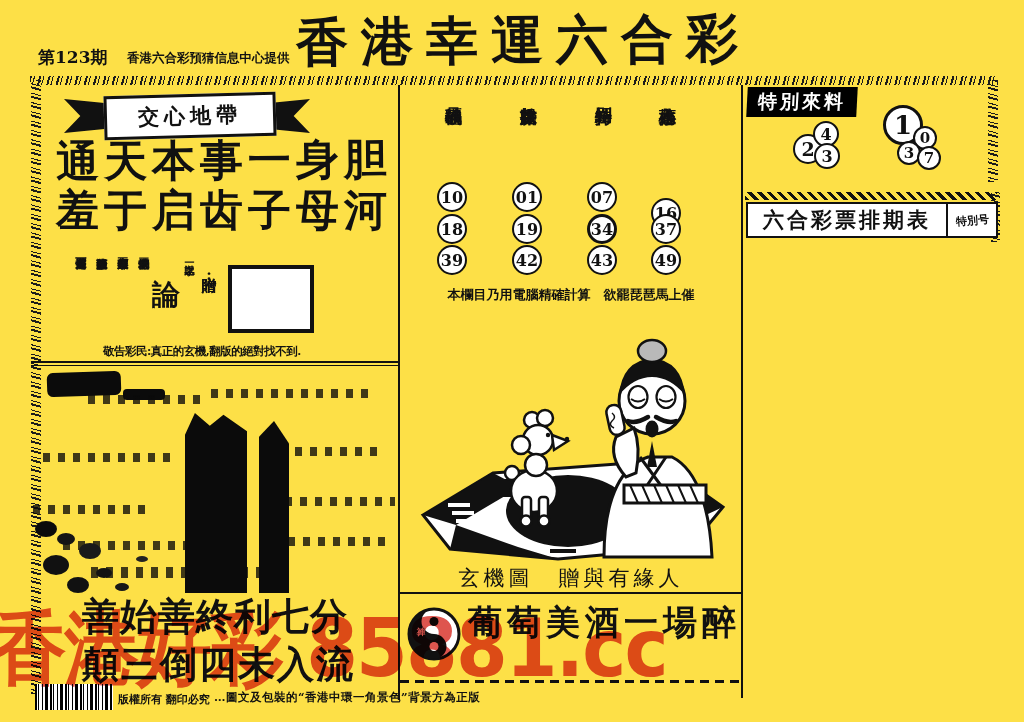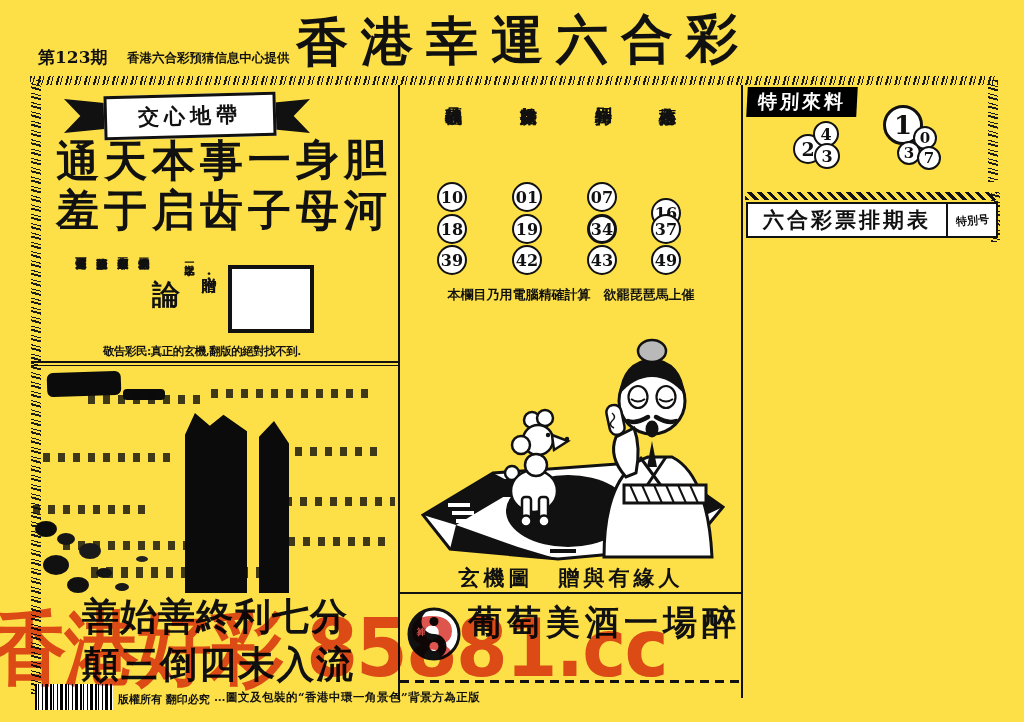--- a/index.html
+++ b/index.html
@@ -201,21 +201,21 @@
     <ellipse cx="244" cy="104" rx="6.5" ry="8.5" fill="#111"></ellipse>
     <path d="M244,116 L239,142 L249,142 Z" fill="#111"></path>
     <path d="M232,132 L254,162 M258,132 L238,162" stroke="#111" stroke-width="3" fill="none"></path>
     <path d="M218,152 Q200,132 208,112 L226,103 Q233,122 228,148 Z" fill="#fff" stroke="#111" stroke-width="3"></path>
     <rect x="200" y="80" width="15" height="30" rx="7" fill="#fff" stroke="#111" stroke-width="2.5" transform="rotate(-12 207 95)"></rect>
     <path d="M204,88 q5,4 0,8 q-4,4 2,7" stroke="#111" stroke-width="1.5" fill="none"></path>
     <rect x="216" y="160" width="82" height="18" fill="#fff" stroke="#111" stroke-width="3"></rect>
     <path d="M222,160 l8,18 M234,160 l8,18 M246,160 l8,18 M258,160 l8,18 M270,160 l8,18 M282,160 l8,18" stroke="#111" stroke-width="2"></path>
   </svg>
 
-  <div class="abs" style="left:400px;top:564px;width:342px;text-align:center;font-size:21px;font-weight:bold;letter-spacing:4px;">玄機圖　贈與有緣人</div>
+  <div class="abs" style="left:400px;top:564px;width:342px;text-align:center;font-size:21px;font-weight:normal;letter-spacing:4px;">玄機圖　贈與有緣人</div>
   <div class="abs hline" style="left:399px;top:592px;width:343px;height:2px;"></div>
 
   <svg class="abs" style="left:406px;top:606px;" width="56" height="56" viewBox="0 0 56 56">
     <circle cx="28" cy="28" r="25" fill="#fff" stroke="#111" stroke-width="3"></circle>
     <path d="M28,3 A25,25 0 0 0 28,53 A12.5,12.5 0 0 0 28,28 A12.5,12.5 0 0 1 28,3 Z" fill="#111"></path>
     <circle cx="28" cy="15.5" r="4.5" fill="#111"></circle>
     <circle cx="28" cy="40.5" r="4.5" fill="#fff"></circle>
   </svg>
   <div class="abs vtext" style="left:414px;top:620px;height:34px;font-size:9px;color:#fff;text-shadow:0 0 1px #000,0 0 1px #000;">神算</div>
 

